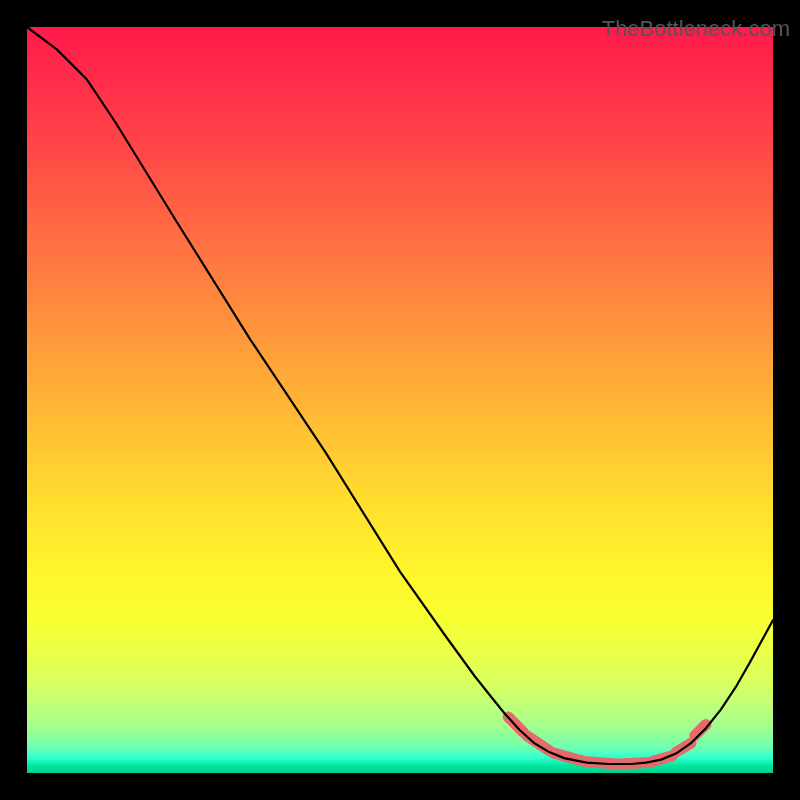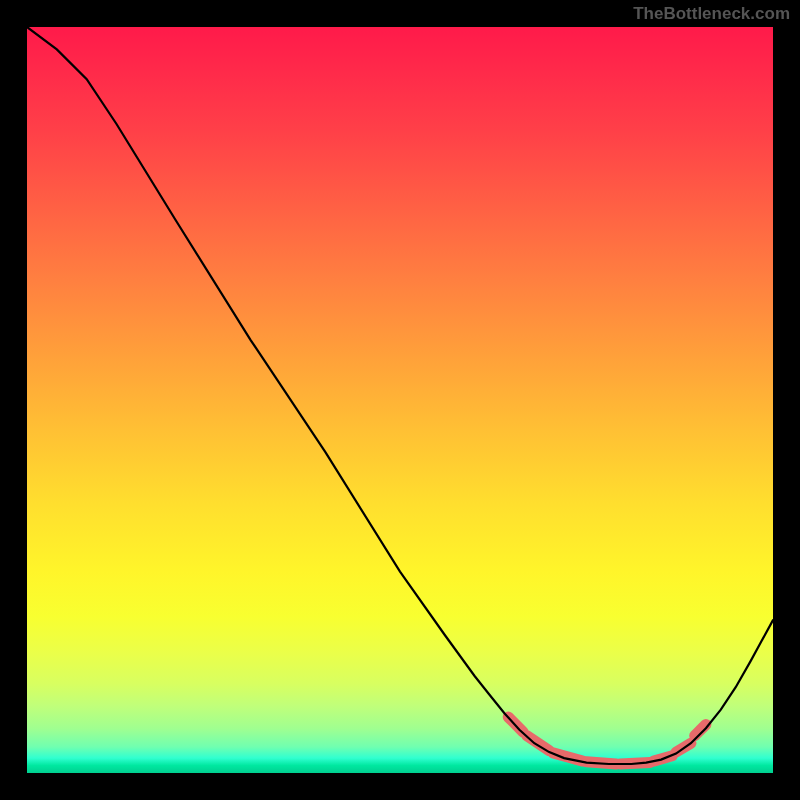--- a/index.html
+++ b/index.html
@@ -6,25 +6,25 @@
   body {
     width: 800px;
     height: 800px;
     background: #000;
     position: relative;
     font-family: Arial, sans-serif;
     overflow: hidden;
   }
   .watermark {
     position: absolute;
-    top: 4px;
+    top: 16px;
     right: 10px;
     color: #555;
-    font-size: 17px;
-    font-weight: 700;
+    font-size: 22px;
+    font-weight: 400;
     z-index: 10;
   }
   .plot-area {
     position: absolute;
     left: 27px;
     top: 27px;
     width: 746px;
     height: 746px;
     overflow: hidden;
   }

